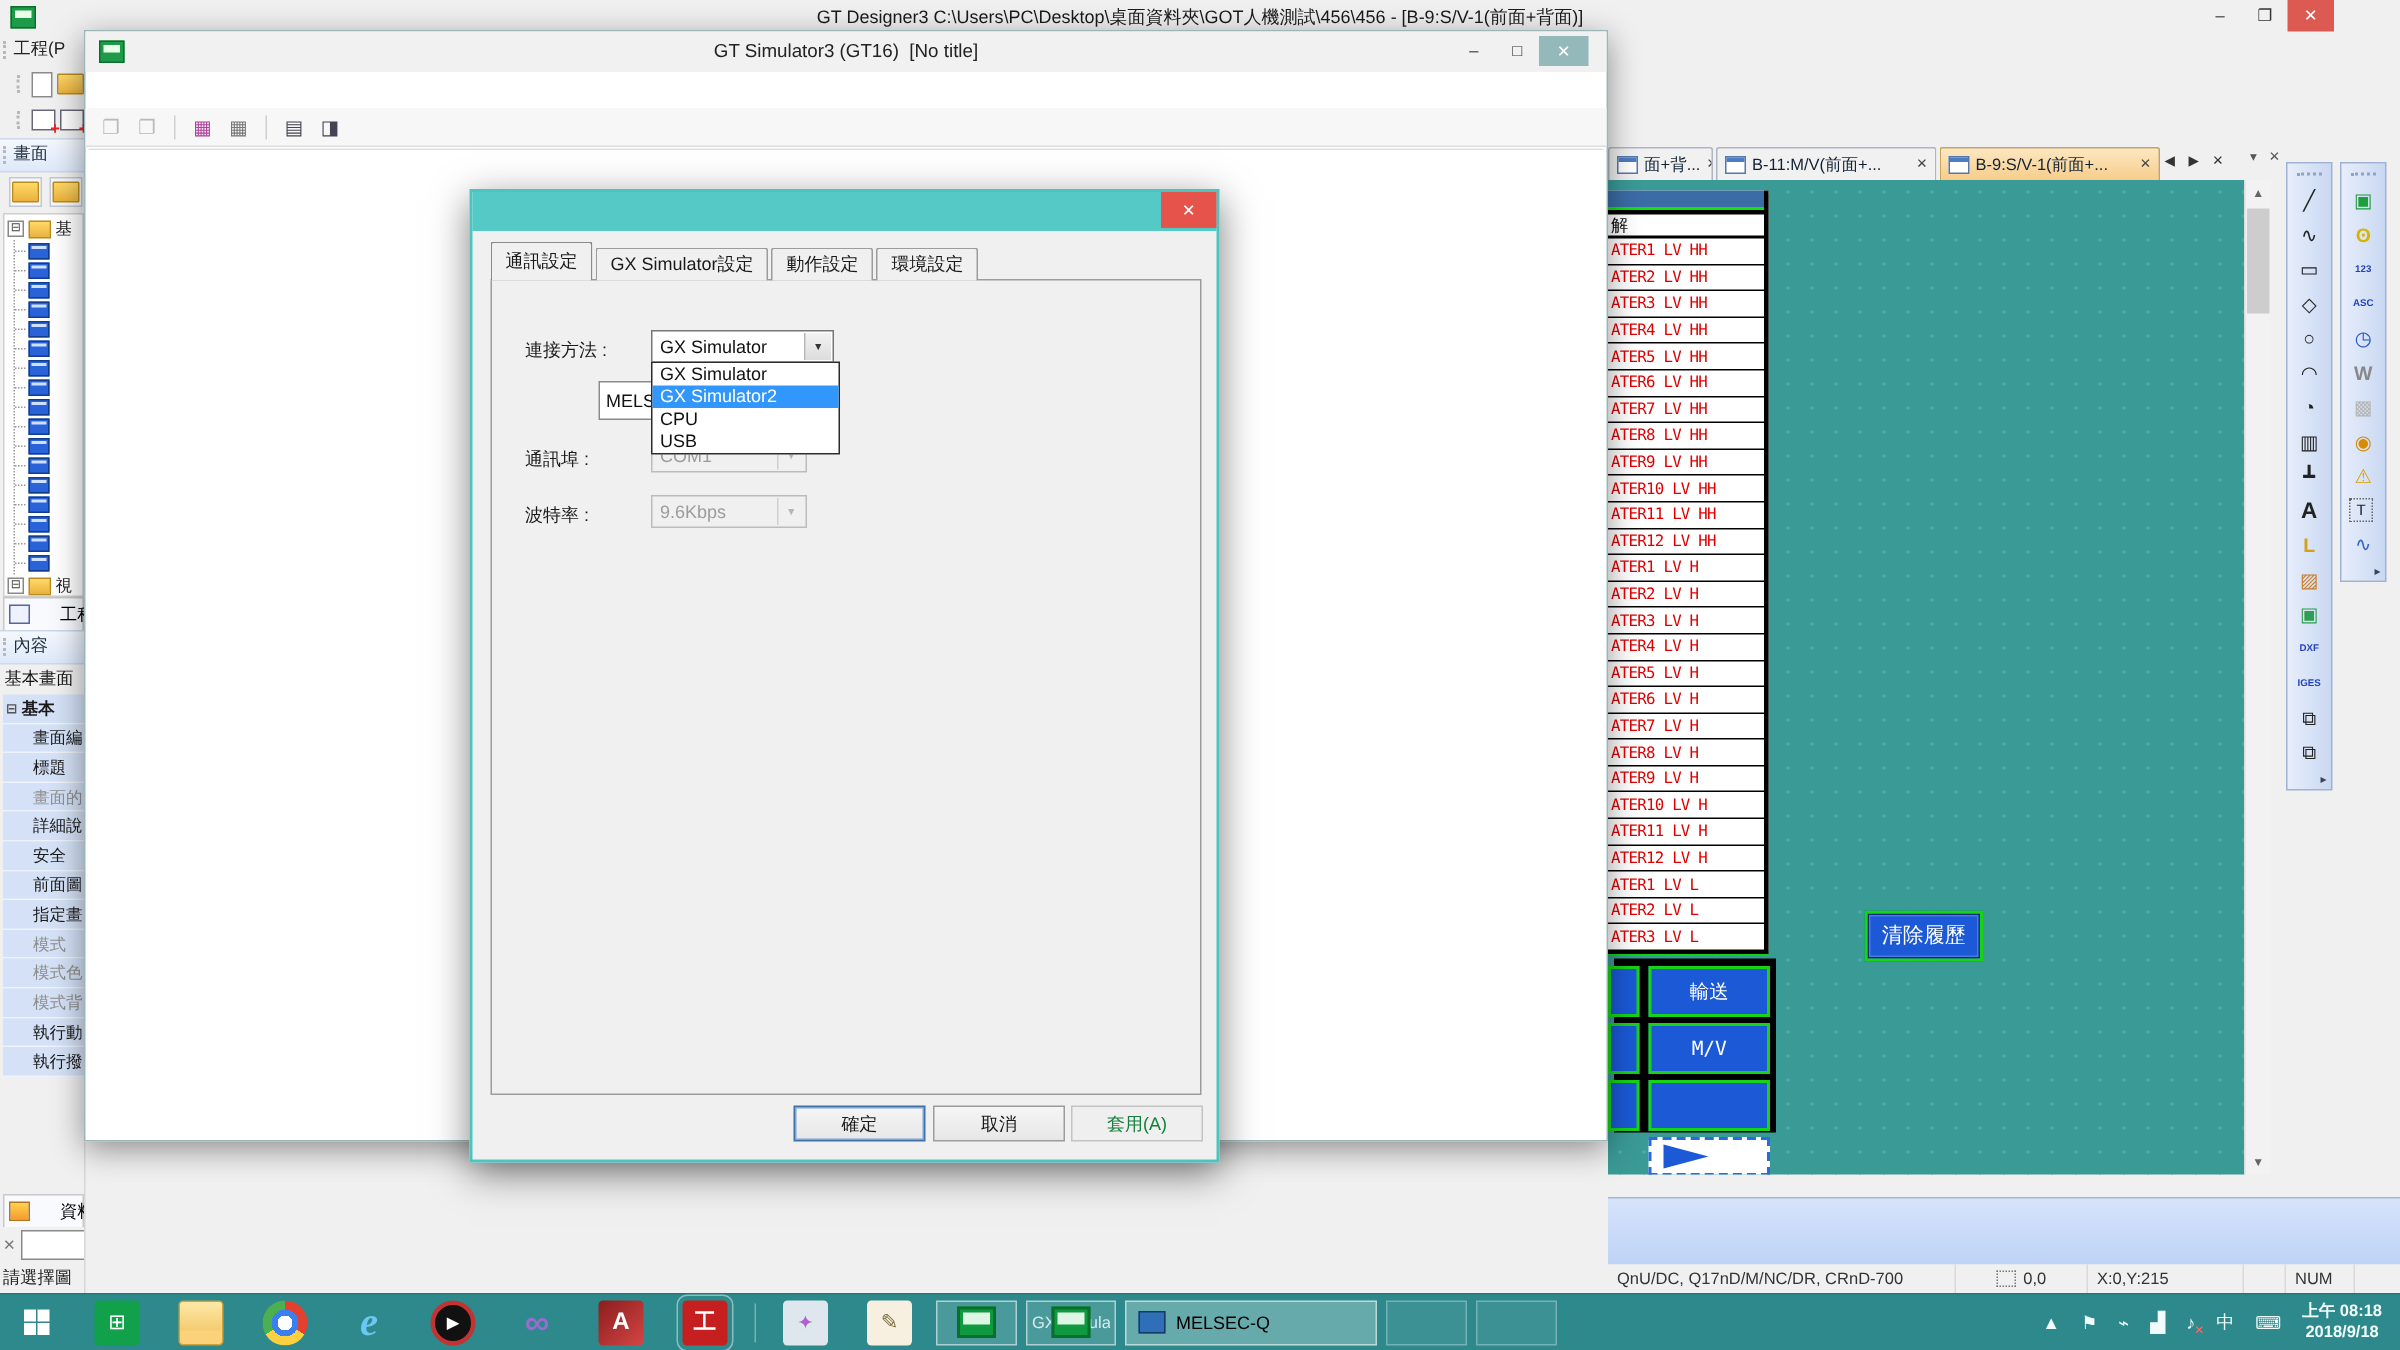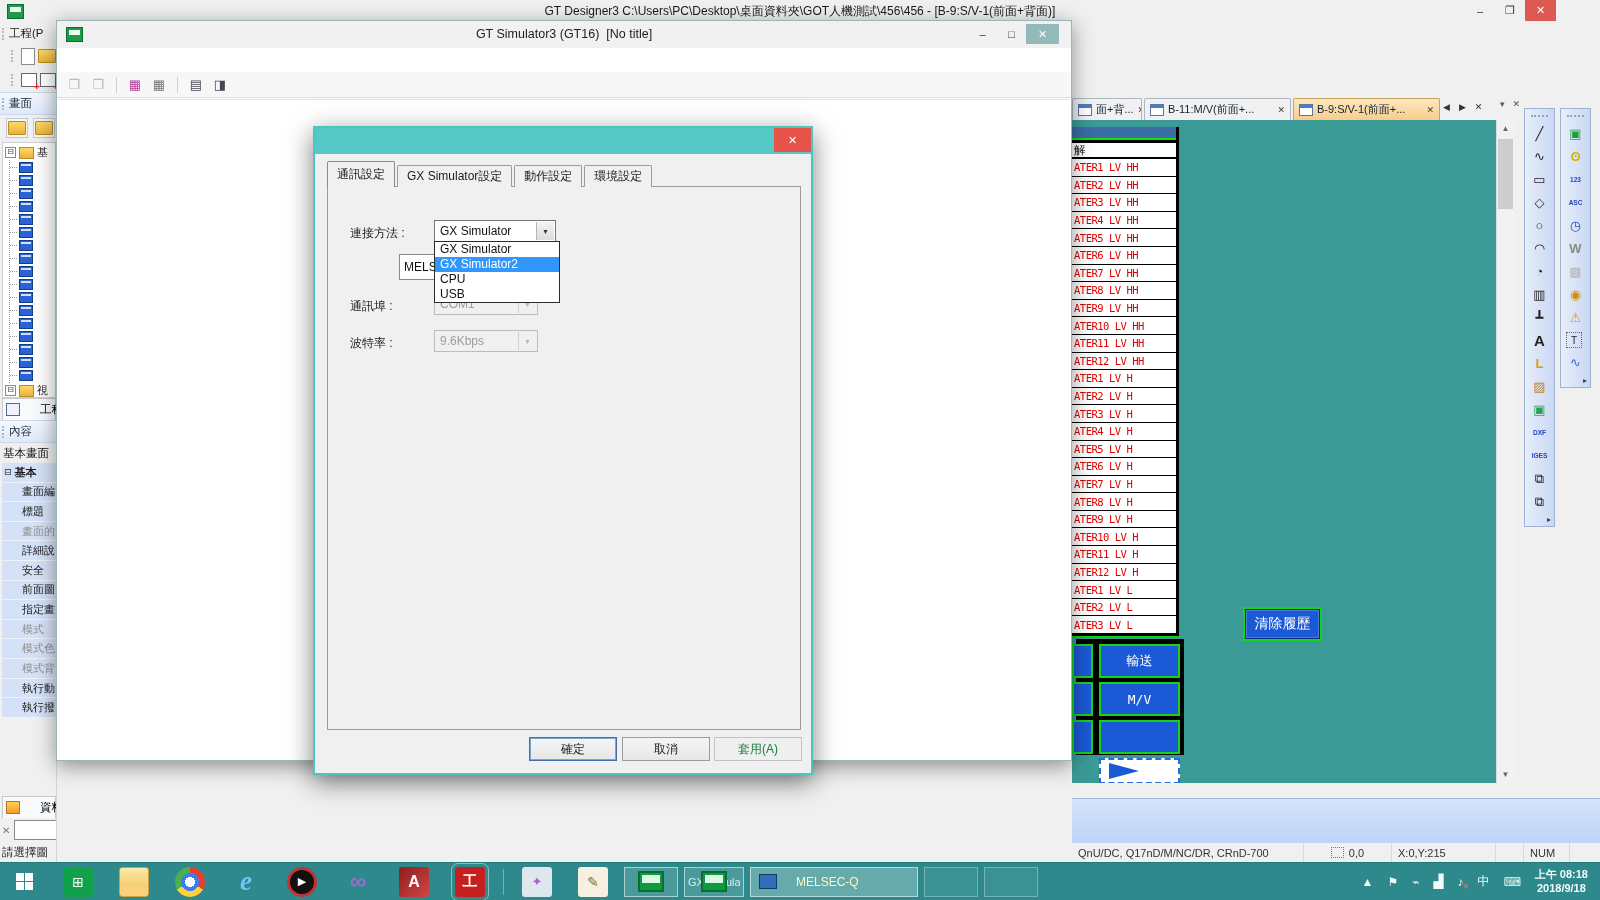--- a/index.html
+++ b/index.html
@@ -167,21 +167,21 @@
   .tb-ic.ic-photo{background:#dfe7ee;color:#b05fd0;font-size:13px;}
   .tb-ic.ic-paint{background:#f7f0e0;color:#7a6a3a;font-size:14px;}
   .tb-ic.tb-sep-i{width:1px;height:26px;background:rgba(255,255,255,.35);border-radius:0;margin:0 5px;}
   .tb-btn{height:30px;margin:0 3px;border:1px solid rgba(255,255,255,.55);background:rgba(255,255,255,.14);display:flex;align-items:center;justify-content:center;position:relative;flex:0 0 auto;box-sizing:border-box;}
   .gt-btn{width:54px;}
   .gt-mon{width:26px;height:21px;background:#0f9a3f;border:2px solid #0a6e2c;position:relative;box-sizing:border-box;}
   .gt-mon::after{content:"";position:absolute;left:2px;top:2px;right:2px;height:8px;background:#def7e4;}
   .gt-btn2{width:60px;}
   .ghost{position:absolute;left:3px;right:3px;font-size:11px;color:#d6eeee;white-space:nowrap;overflow:hidden;text-align:left;}
   .gt-btn2 .gt-mon{position:relative;z-index:2;}
-  .melsec-btn{width:168px;justify-content:flex-start;padding-left:8px;gap:19px;font-size:12px;color:#fef9c3;background:rgba(255,255,255,.28);}
+  .melsec-btn{width:168px;justify-content:flex-start;padding-left:8px;gap:7px;font-size:12px;color:#000000;background:rgba(255,255,255,.28);}
   .mel-ic{width:16px;height:13px;background:#2f6fb8;border:1px solid #163a66;flex:0 0 auto;}
   .empty-btn{width:54px;background:rgba(255,255,255,.07);border-color:rgba(255,255,255,.3);}
   .tray{margin-left:auto;display:flex;align-items:center;gap:14px;padding-right:12px;color:#f2fbfb;}
   .tray-g{font-size:12px;position:relative;}
   .tray-g.sig{font-size:13px;}
   .tray-g.mute::after{content:"✕";position:absolute;right:-6px;bottom:-2px;color:#ff6a6a;font-size:8px;}
   .clock{text-align:center;font-size:11px;line-height:13.5px;white-space:nowrap;font-weight:bold;}
 </style>
 </head>
 <body>

